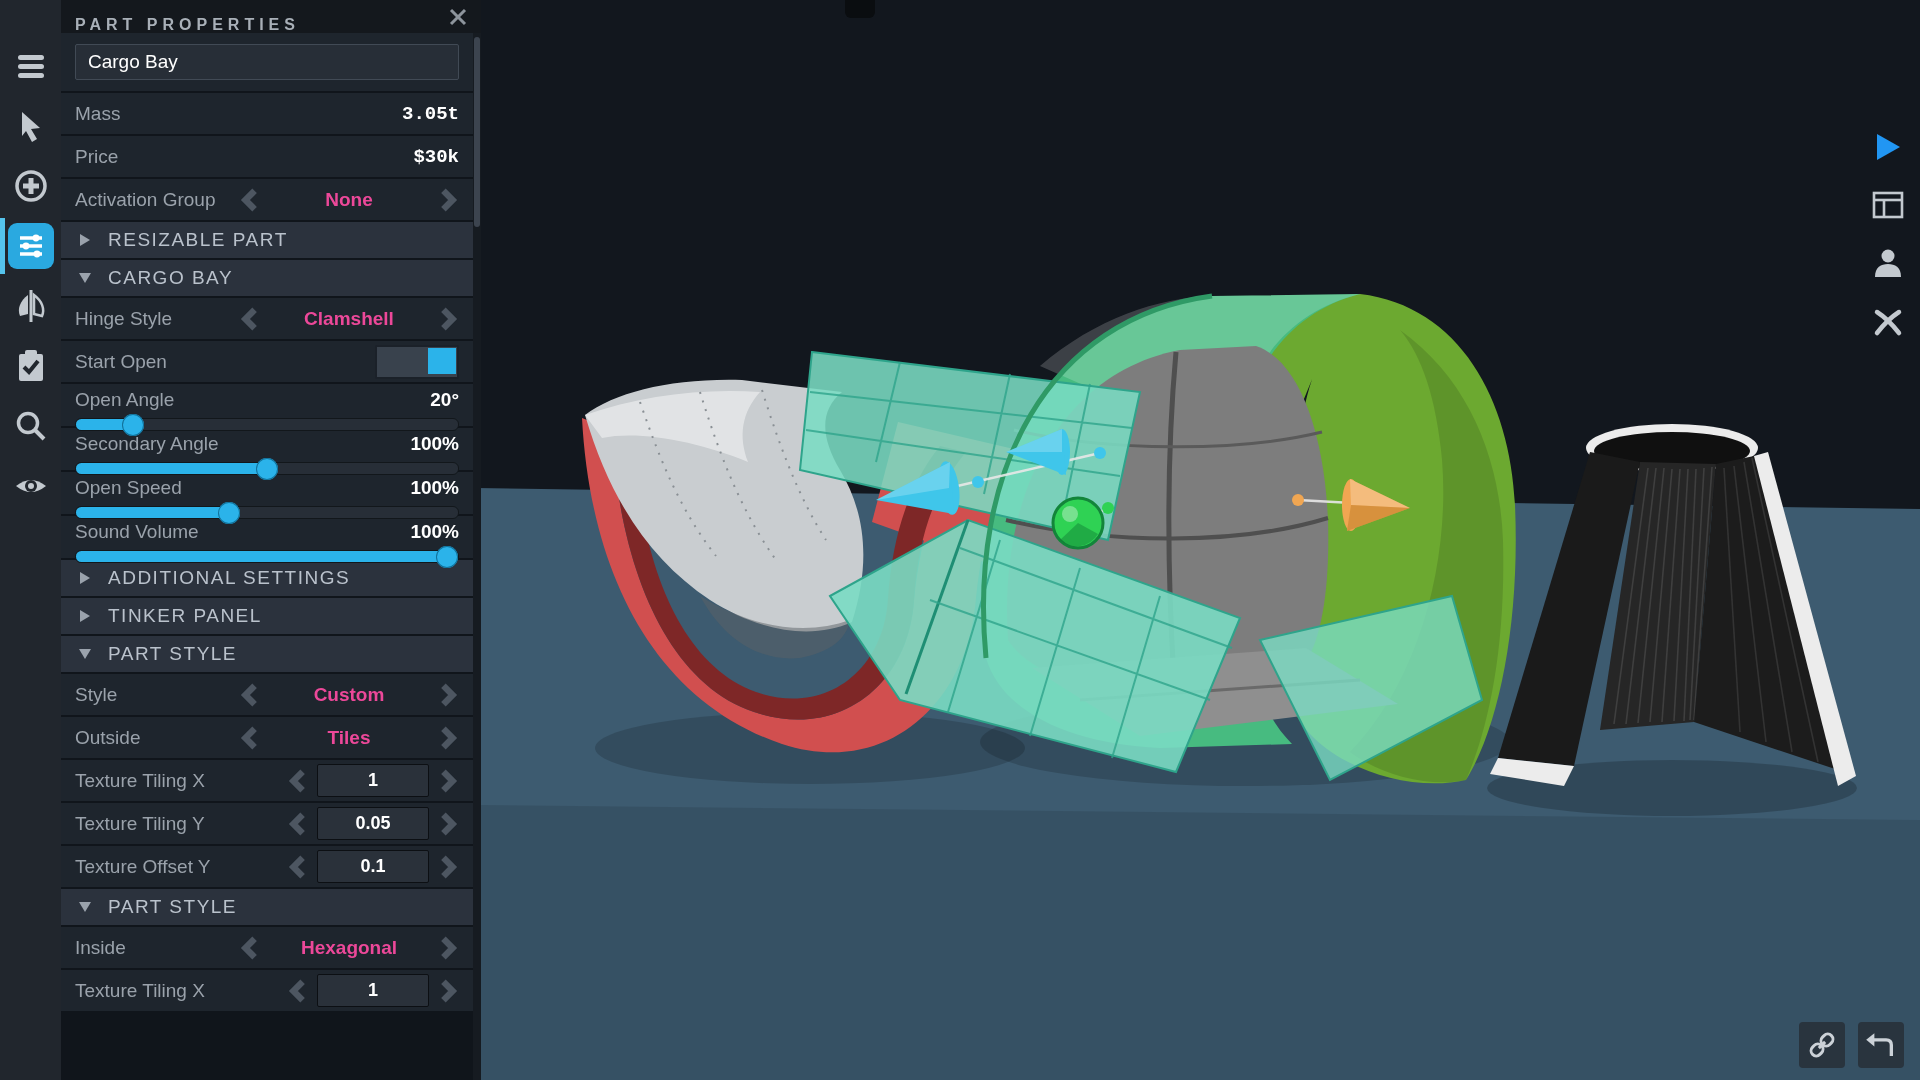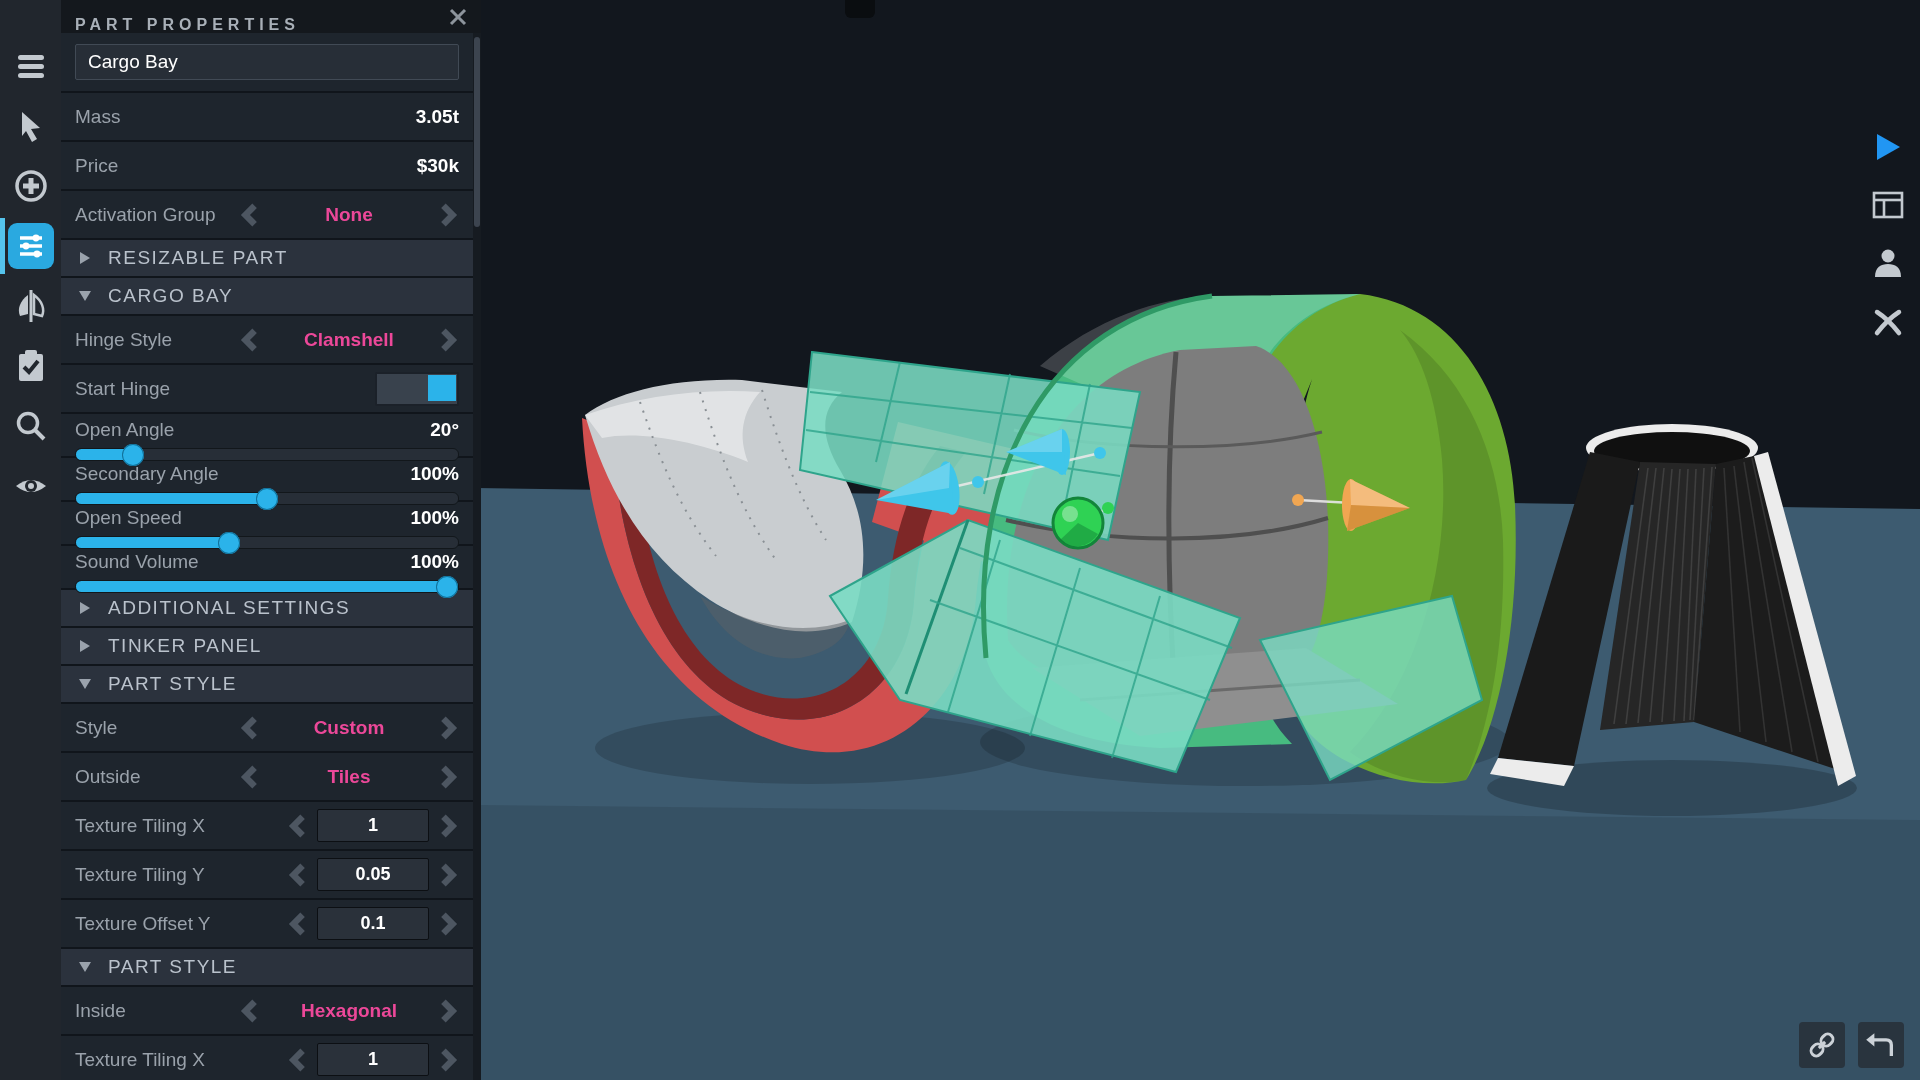--- a/index.html
+++ b/index.html
@@ -23,23 +23,23 @@
   .panel{position:absolute;left:61px;top:0;width:420px;height:1080px;background:#10151b;}
   .panel-header{position:relative;height:33px;background:#14181d;display:flex;align-items:center;}
   .panel-title{margin-left:14px;font-size:16px;font-weight:700;letter-spacing:5px;color:#a9b0b8;margin-top:16px;}
   .close-btn{position:absolute;right:12px;top:6px;width:22px;height:22px;cursor:pointer;}
   .close-btn svg{width:22px;height:22px;stroke:#8d949c;stroke-width:3;}
   .panel-body{position:absolute;top:33px;left:0;right:8px;bottom:0;}
   .block{background:#1e252d;margin-bottom:2px;}
   .input-block{height:58px;display:flex;align-items:center;padding:0 14px;}
   .name-input{width:100%;height:36px;background:#272e37;border:1px solid #414a55;border-radius:2px;
               color:#fff;font-size:19px;padding:0 12px;font-family:"Liberation Sans",sans-serif;outline:none;box-sizing:border-box;}
-  .row{height:47px;display:flex;align-items:center;padding:0 14px;}
+  .row{height:41px;display:flex;align-items:center;padding:0 14px;}
   .row .label{flex:1;font-size:19px;color:#9aa2ab;}
-  .row .value{font-size:19px;color:#fff;font-weight:600;}
+  .row .value{font-size:19px;color:#fff;font-weight:600;font-family:Liberation Mono, monospace;}
   .sel-value{width:176px;text-align:center;font-size:19px;color:#ec4899;font-weight:600;}
   .chev{width:22px;height:26px;cursor:pointer;flex:0 0 auto;}
   .chev polyline{fill:none;stroke:#4d5661;stroke-width:7;}
   .chev.r{transform:rotate(180deg);}
   .sec-header{height:36px;background:#2b323d;display:flex;align-items:center;padding:0 17px;cursor:pointer;}
   .sec-header .tri{width:14px;height:14px;margin-right:16px;flex:0 0 auto;}
   .sec-header .tri polygon{fill:#9aa2ac;}
   .sec-header.expanded .tri{transform:rotate(90deg);}
   .sec-header .sec-label{font-size:19px;font-weight:400;letter-spacing:1.5px;color:#bac2cc;}
   .toggle{width:80px;height:30px;background:#39424d;border:2px solid #1b2129;border-radius:2px;position:relative;cursor:pointer;}
@@ -307,21 +307,21 @@
       <span class="label">Hinge Style</span>
       <svg class="chev" viewBox="0 0 24 28">
           <polyline points="17,4 7,14 17,24"></polyline>
         </svg>
       <span class="sel-value">Clamshell</span>
       <svg class="chev r" viewBox="0 0 24 28">
           <polyline points="17,4 7,14 17,24"></polyline>
         </svg>
     </div>
     <div class="block row">
-      <span class="label">Start Hinge</span>
+      <span class="label">Start Open</span>
       <div class="toggle">
           <div class="knob"></div>
         </div>
     </div>
 
     <div class="block slider-block">
       <div class="slider-lblrow">
         <span class="label">Open Angle</span>
         <span class="value">20°</span>
       </div>

